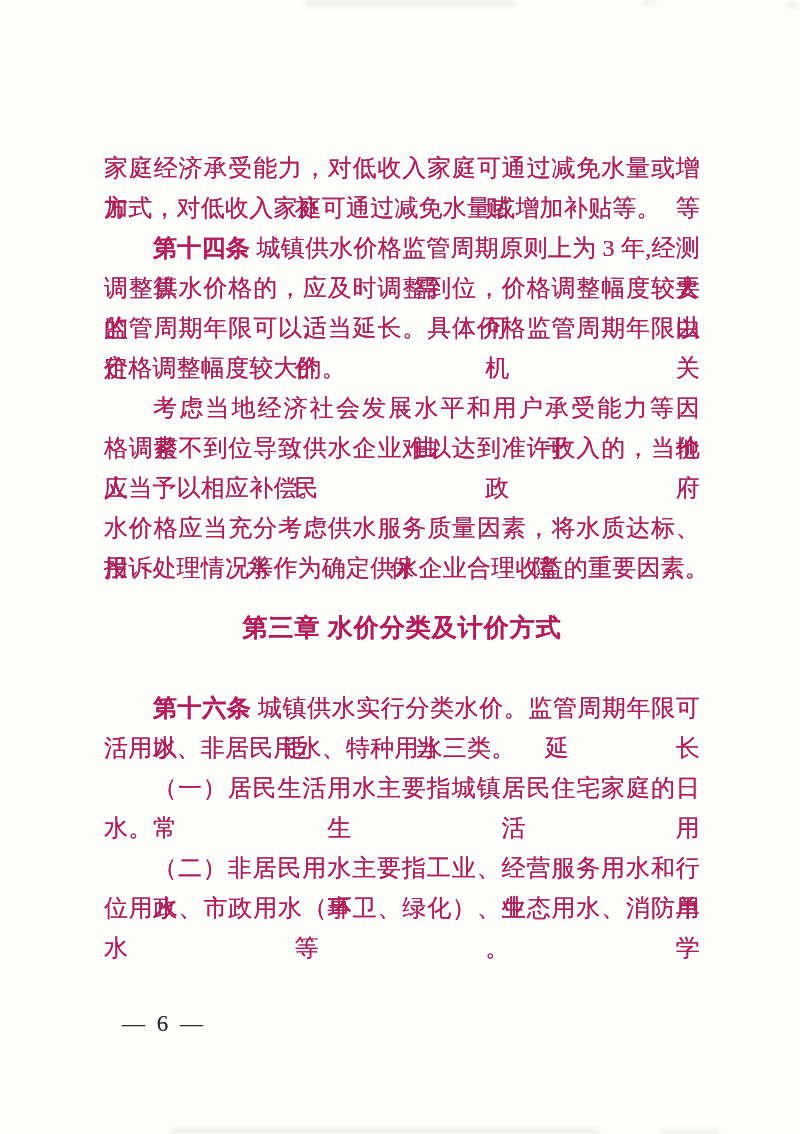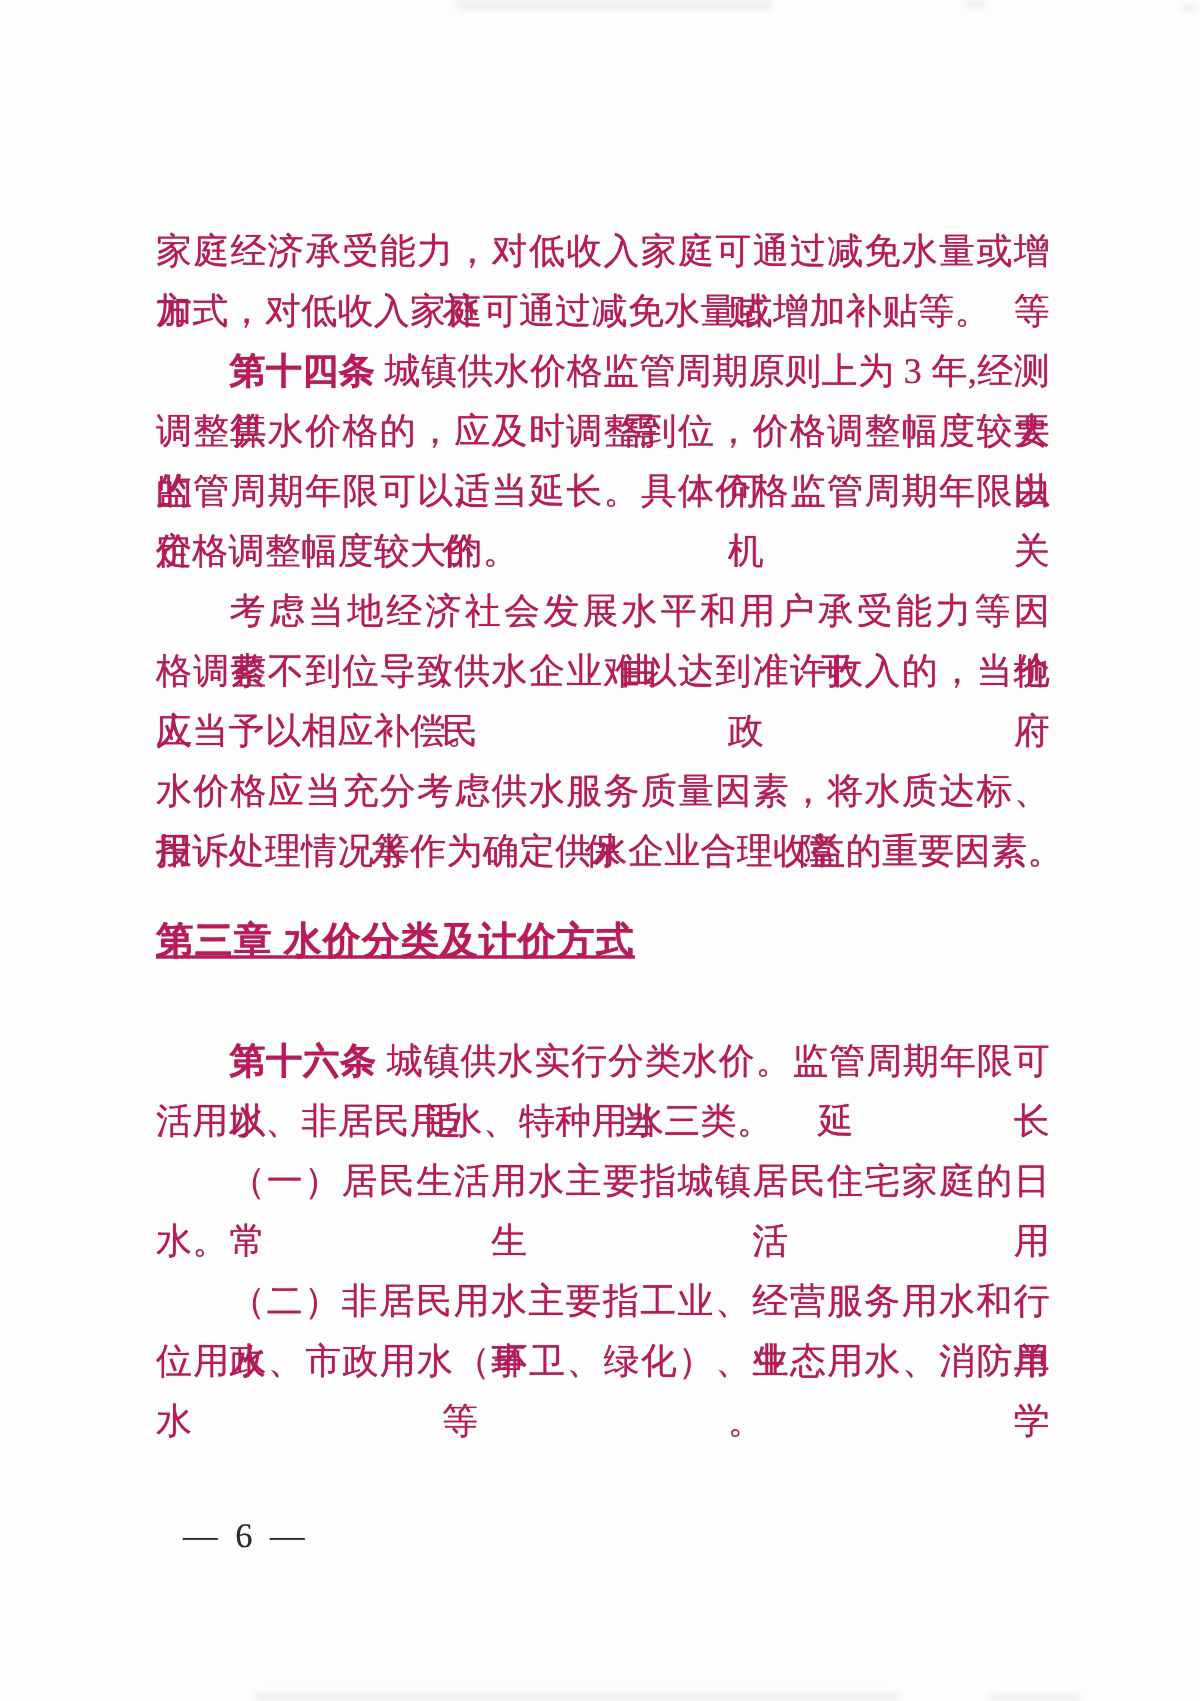--- a/index.html
+++ b/index.html
@@ -40,24 +40,24 @@
   .text-line.indent {
     padding-left: 49px;
   }
   .lead-bold {
     font-weight: bold;
   }
   .chapter-heading {
     height: 40px;
     margin-top: 20px;
     margin-bottom: 40px;
+    text-align: center;
     font-weight: bold;
     font-size: 25px;
     letter-spacing: 1px;
-    text-decoration: underline;
   }
   .page-number {
     position: absolute;
     left: 122px;
     top: 1004px;
     color: #2e2e2e;
     font-size: 23px;
     line-height: 40px;
     letter-spacing: 3px;
     text-shadow: 0 0 0.6px rgba(45,45,45,0.7);

